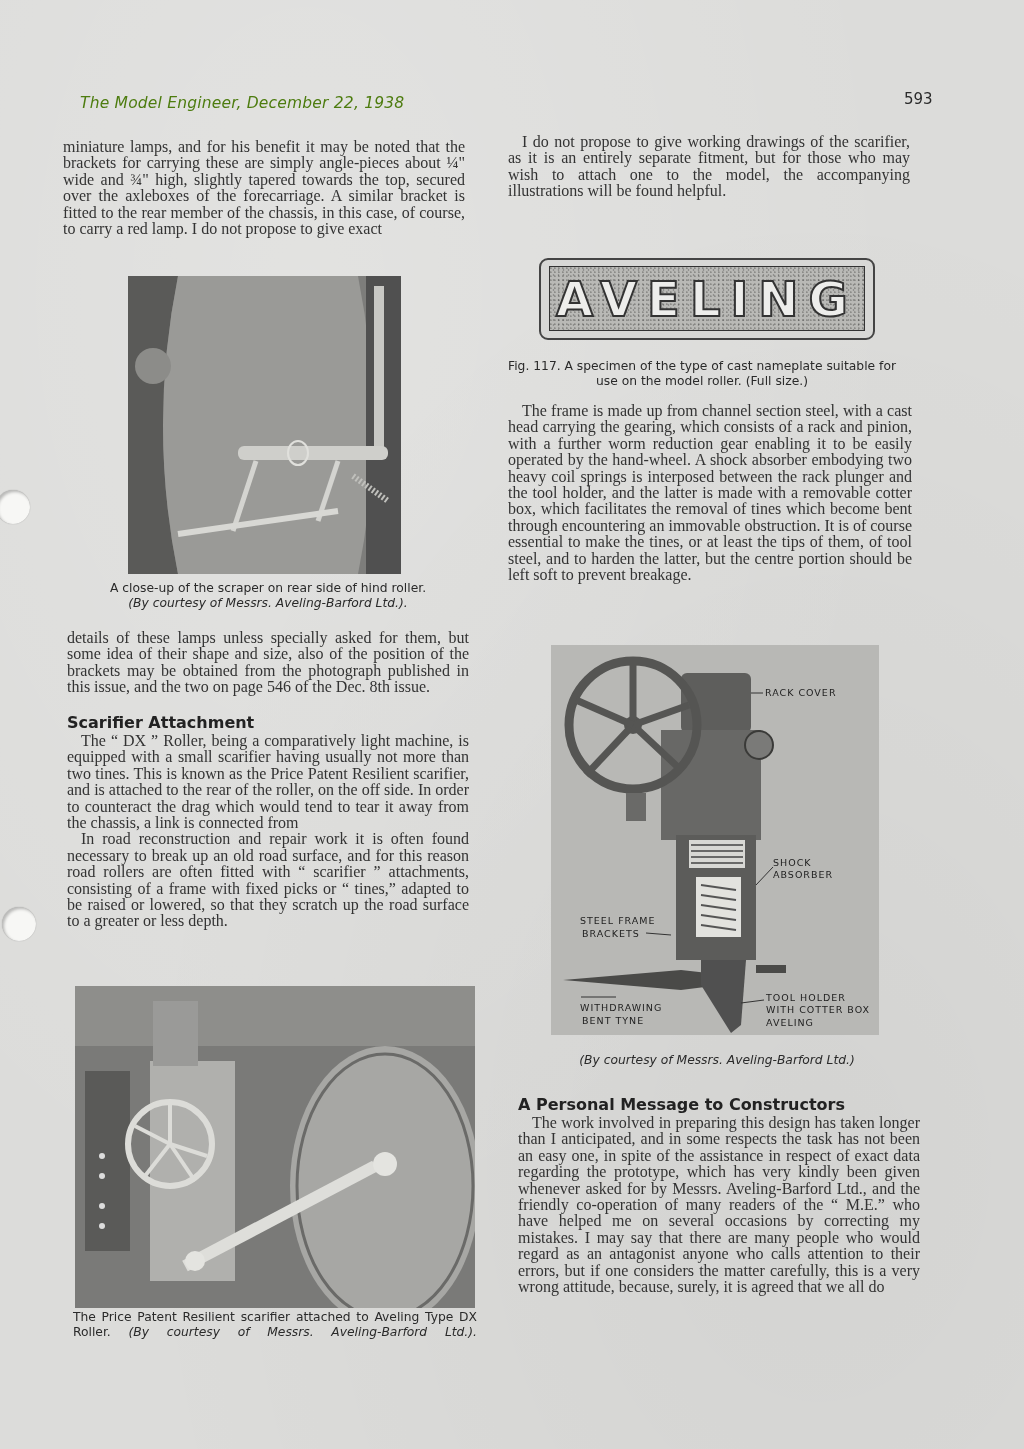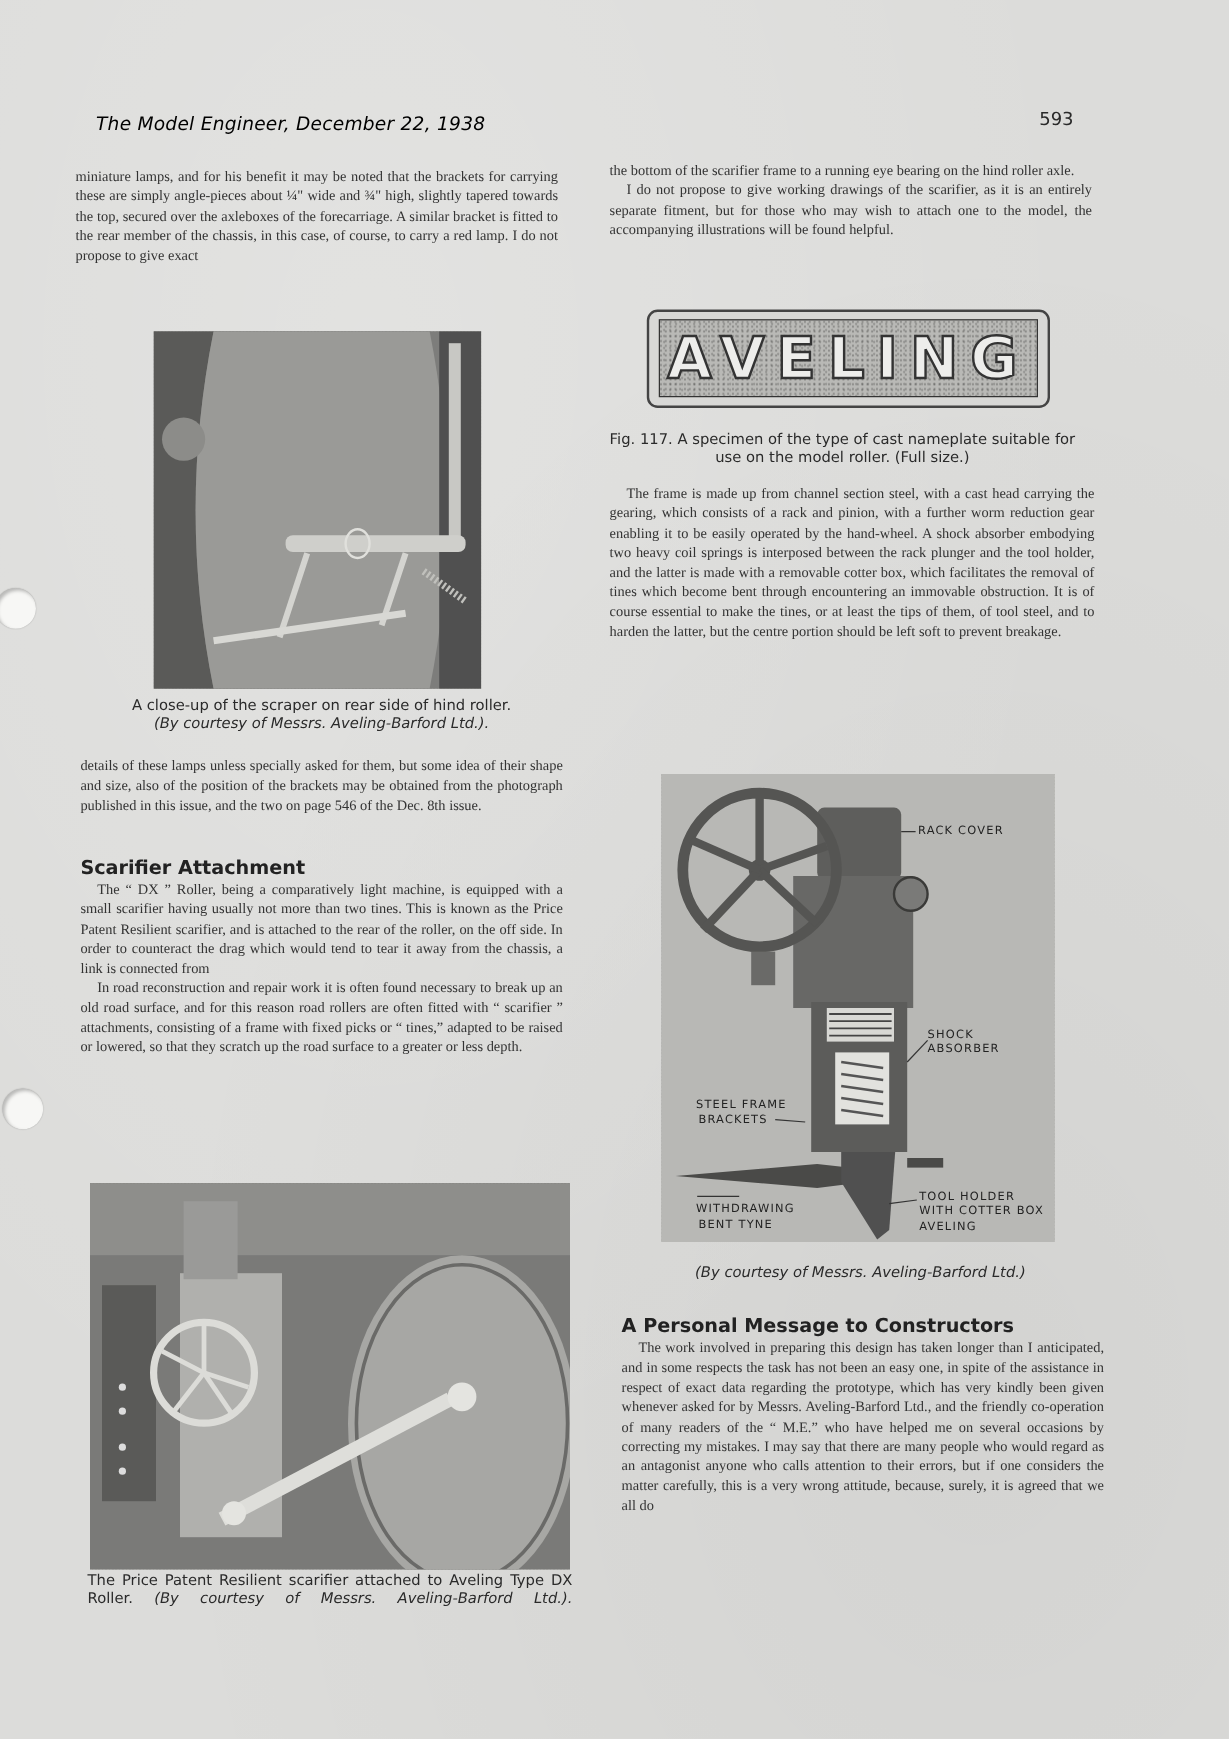--- a/index.html
+++ b/index.html
@@ -12,28 +12,28 @@
     font-family:"DejaVu Serif", "Liberation Serif", serif;
     color:#2e2e2e;
   }
   .abs { position:absolute; }
   .punch {
     position:absolute; width:34px; height:34px; border-radius:50%;
     background:#f7f7f5; box-shadow: inset 2px 2px 3px rgba(0,0,0,0.25), 0 0 1px rgba(0,0,0,0.3);
   }
   .running-head {
     font-family:"DejaVu Sans","Liberation Sans",sans-serif; font-style:italic;
-    font-size:15.5px; color:#000000; letter-spacing:0.2px;
+    font-size:15.5px; color:#4d7c0f; letter-spacing:0.2px;
   }
   .page-num {
-    font-family:"DejaVu Sans","Liberation Sans",sans-serif; font-size:15px; color:#2a2a2a;
+    font-family:"DejaVu Sans","Liberation Sans",sans-serif; font-size:15px; color:#2a2a2a;margin-left:38px;
   }
   .col-text {
     font-family:"Liberation Serif","DejaVu Serif",serif;
-    font-size:12px; line-height:16.4px; text-align:justify; color:#333;
+    font-size:16px; line-height:16.4px; text-align:justify; color:#333;
   }
   .col-text p { margin:0; text-indent:0; }
   .col-text p.ind { text-indent:14px; }
   .heading {
     font-family:"DejaVu Sans","Liberation Sans",sans-serif; font-weight:bold;
     font-size:16px; color:#222; line-height:18px;
   }
   .caption {
     font-family:"DejaVu Sans","Liberation Sans",sans-serif;
     font-size:12.3px; line-height:14.5px; text-align:center; color:#2a2a2a;
@@ -138,21 +138,20 @@
     <circle cx="120" cy="275" r="10" fill="#e4e4e0"></circle>
   </svg>
 </div>
 
 <div class="abs caption" style="left:73px; top:1310px; width:404px; text-align:justify; text-align-last:justify;">
   <span>The Price Patent Resilient scarifier attached to Aveling Type DX Roller.</span>
   <span style="font-style:italic;">(By courtesy of Messrs. Aveling-Barford Ltd.).</span>
 </div>
 
 <div class="abs col-text" style="left:508px; top:134px; width:402px;">
-  <p>the bottom of the scarifier frame to a running eye bearing on the hind roller axle.</p>
   <p class="ind">I do not propose to give working drawings of the scarifier, as it is an entirely separate fitment, but for those who may wish to attach one to the model, the accompanying illustrations will be found helpful.</p>
 </div>
 
 <div class="nameplate" style="left:539px; top:258px; width:332px; height:78px;">
   <div class="nameplate-inner">
     <span class="nameplate-text">AVELING</span>
   </div>
 </div>
 
 <div class="abs caption" style="left:502px; top:359px; width:400px;">Fig. 117. A specimen of the type of cast nameplate suitable for use on the model roller. (Full size.)</div>

